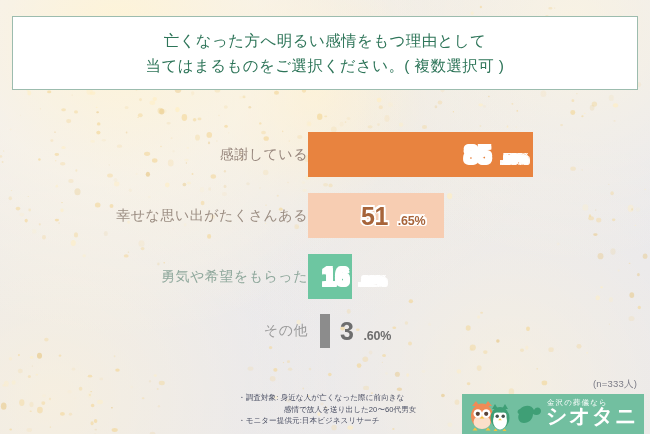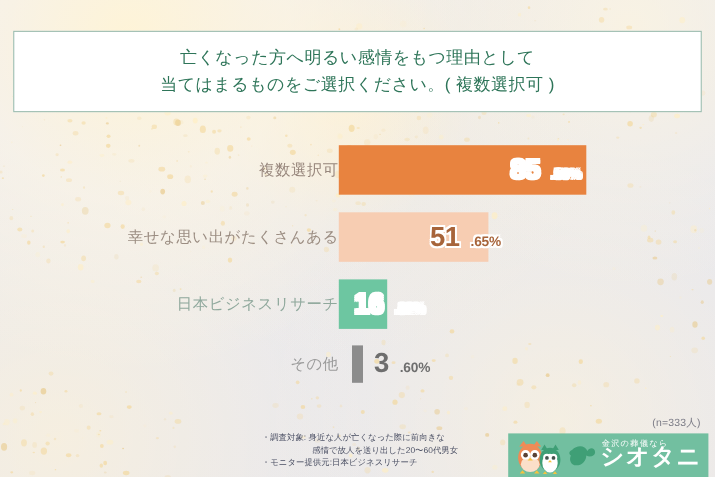--- a/index.html
+++ b/index.html
@@ -31,21 +31,21 @@
   #glitter {
     position: absolute;
     inset: 0;
     pointer-events: none;
   }
 
   
   .header-box {
     position: absolute;
     left: 12px;
-    top: 28px;
+    top: 16px;
     width: 626px;
     height: 74px;
     box-sizing: border-box;
     background: #ffffff;
     border: 1.5px solid #9cbcae;
     display: flex;
     align-items: center;
     justify-content: center;
   }
   .header-title {
@@ -691,37 +691,37 @@
       <ellipse cx="657.0" cy="262.4" rx="3.00" ry="2.17" fill="#f3d79a" opacity="0.42"></ellipse>
     </svg>
 
   <div class="header-box">
     <div class="header-title">亡くなった方へ明るい感情をもつ理由として
 当てはまるものをご選択ください。( 複数選択可 )</div>
   </div>
 
   <div id="chart">
       <div class="row" style="top: 36px; height: 45px;">
-        <div class="row-label" style="color: rgb(151, 134, 124); top: 50%; transform: translateY(-50%);">複数選択可</div>
+        <div class="row-label" style="color: rgb(151, 134, 124); top: 50%; transform: translateY(-50%);">感謝している</div>
         <div class="bar" style="width: 225px; height: 45px; top: 0px; background: rgb(232, 131, 63);"></div>
         <div class="bar-value" style="color: rgb(255, 255, 255); top: 50%; transform: translateY(-50%); left: 464px;">
           <span class="v-int outlined">85</span>
           <span class="v-dec outlined">.59%</span>
         </div>
       </div>
       <div class="row" style="top: 97px; height: 45px;">
         <div class="row-label" style="color: rgb(155, 141, 130); top: 50%; transform: translateY(-50%);">幸せな思い出がたくさんある</div>
         <div class="bar" style="width: 135.8px; height: 45px; top: 0px; background: rgb(247, 205, 178);"></div>
-        <div class="bar-value" style="color: rgb(167, 100, 58); top: 50%; transform: translateY(-50%); left: 391px;">
+        <div class="bar-value" style="color: rgb(167, 100, 58); top: 50%; transform: translateY(-50%); left: 361px;">
           <span class="v-int outlined">51</span>
           <span class="v-dec outlined">.65%</span>
         </div>
       </div>
       <div class="row" style="top: 158px; height: 45px;">
-        <div class="row-label" style="color: rgb(143, 168, 156); top: 50%; transform: translateY(-50%);">日本ビジネスリサーチ</div>
+        <div class="row-label" style="color: rgb(143, 168, 156); top: 50%; transform: translateY(-50%);">勇気や希望をもらった</div>
         <div class="bar" style="width: 44.2px; height: 45px; top: 0px; background: rgb(109, 198, 161);"></div>
         <div class="bar-value" style="color: rgb(255, 255, 255); top: 50%; transform: translateY(-50%); left: 322px;">
           <span class="v-int outlined">16</span>
           <span class="v-dec outlined">.82%</span>
         </div>
       </div>
       <div class="row" style="top: 218px; height: 34px;">
         <div class="row-label" style="color: rgb(154, 154, 154); top: 50%; transform: translateY(-50%);">その他</div>
         <div class="bar" style="width: 10px; height: 34px; top: 0px; background: rgb(140, 140, 140); left: 320px;"></div>
         <div class="bar-value" style="color: rgb(110, 110, 110); top: 50%; transform: translateY(-50%); left: 340px;">

